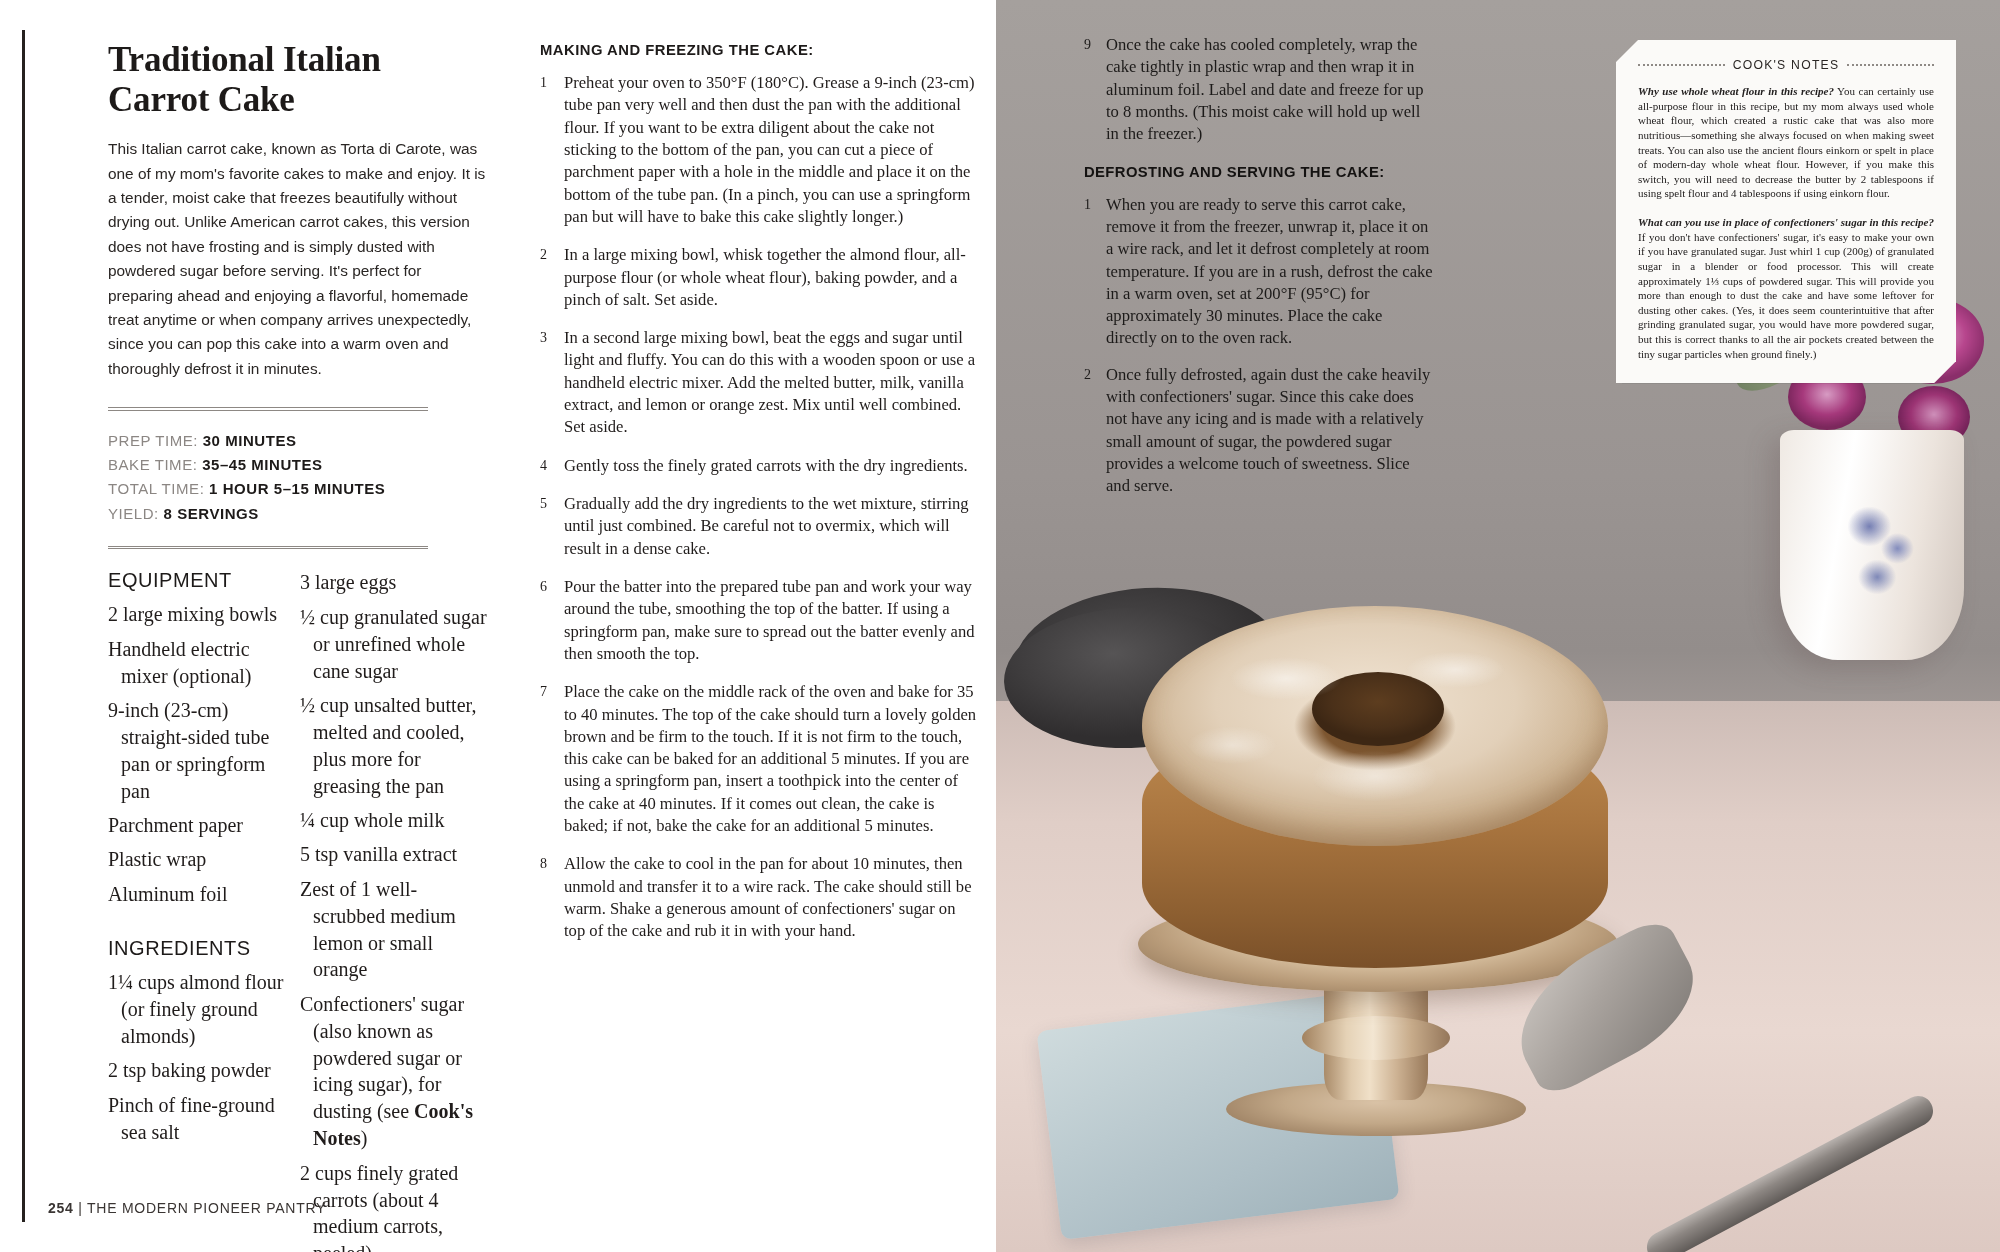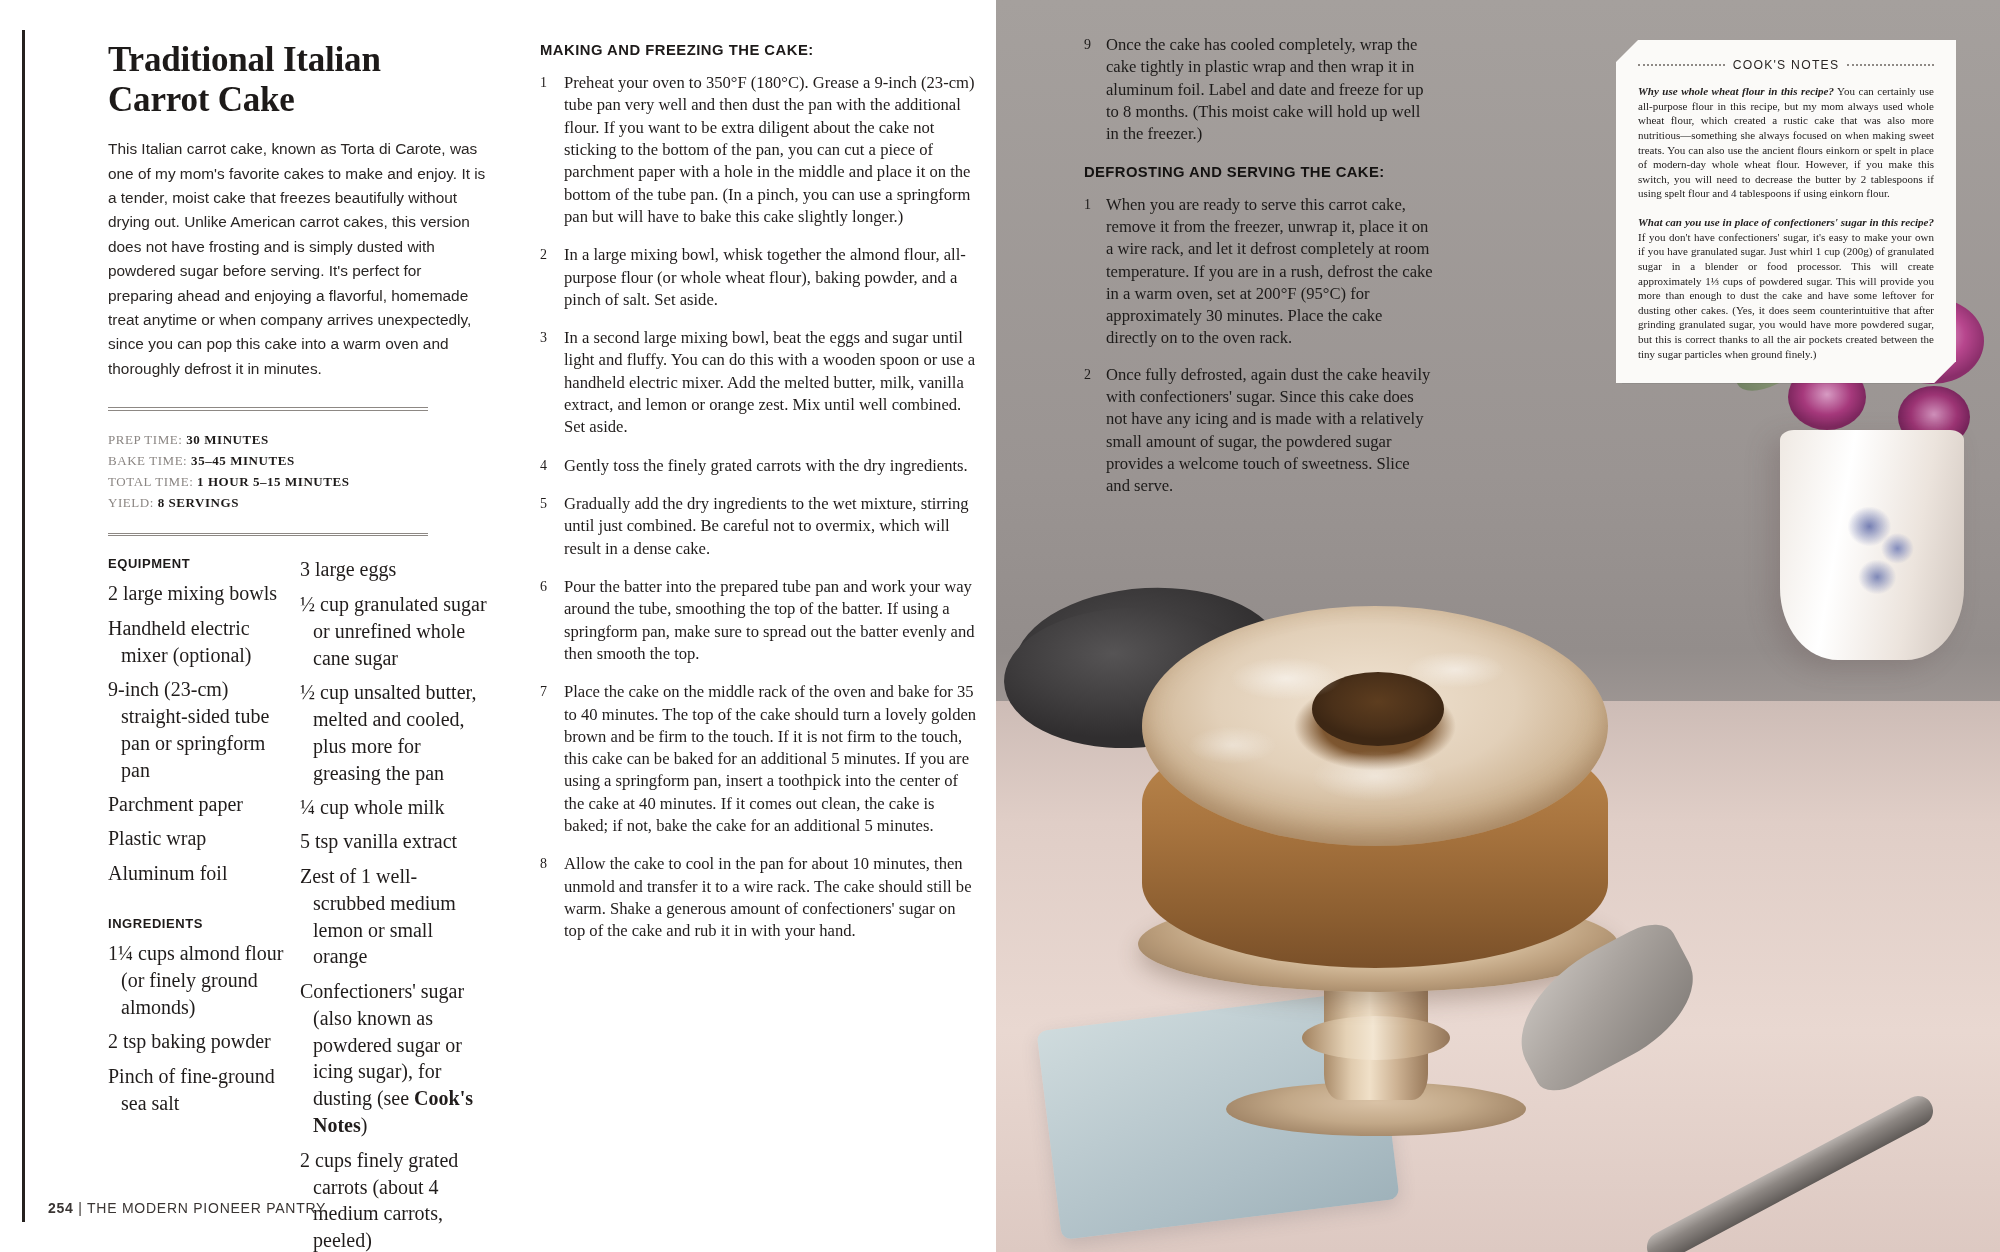--- a/index.html
+++ b/index.html
@@ -53,28 +53,28 @@
   .hr-double {
     border: 0;
     border-top: 1.6px solid #8d8884;
     border-bottom: 1.6px solid #8d8884;
     height: 3.5px;
     margin: 0 0 18px 0;
     width: 320px;
   }
   .hr-double.second { margin: 20px 0 20px 0; }
 
-  .meta { font-family: Liberation Serif, serif; font-size: 13px; line-height: 1.62; letter-spacing: 0.55px; }
+  .meta { font-family: Liberation Sans, sans-serif; font-size: 15px; line-height: 1.62; letter-spacing: 0.55px; }
   .meta-row .lbl { color: #8b8683; }
   .meta-row .val { color: #1d1a19; font-weight: 700; }
 
   .section-head {
     font-family: "Liberation Sans", sans-serif;
-    font-size: 13px;
-    font-weight: 700;
+    font-size: 20px;
+    font-weight: 400;
     letter-spacing: 0.55px;
     color: #1d1a19;
     margin-bottom: 9px;
   }
   .two-sub { display: flex; }
   .sub-left  { width: 192px; flex: 0 0 192px; padding-right: 14px; }
   .sub-right { width: 188px; flex: 0 0 188px; }
 
   .ing-list { list-style: none; }
   .ing-list li {

